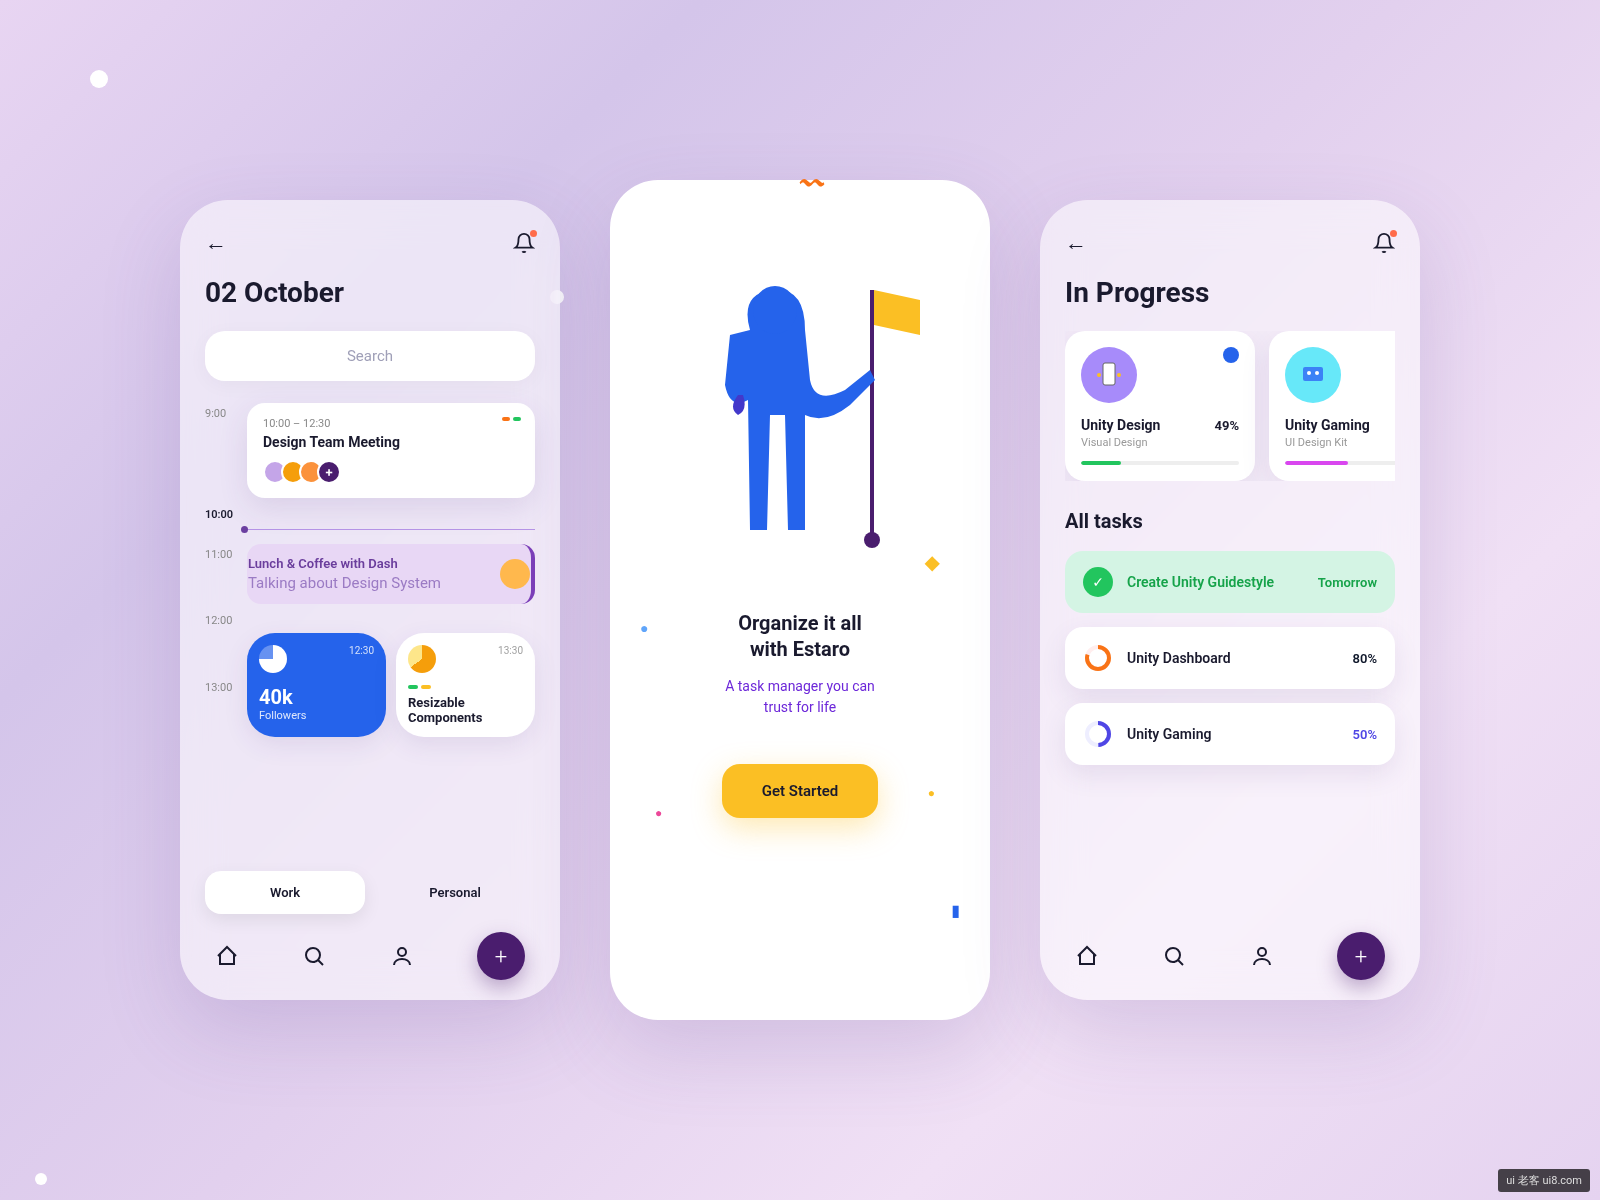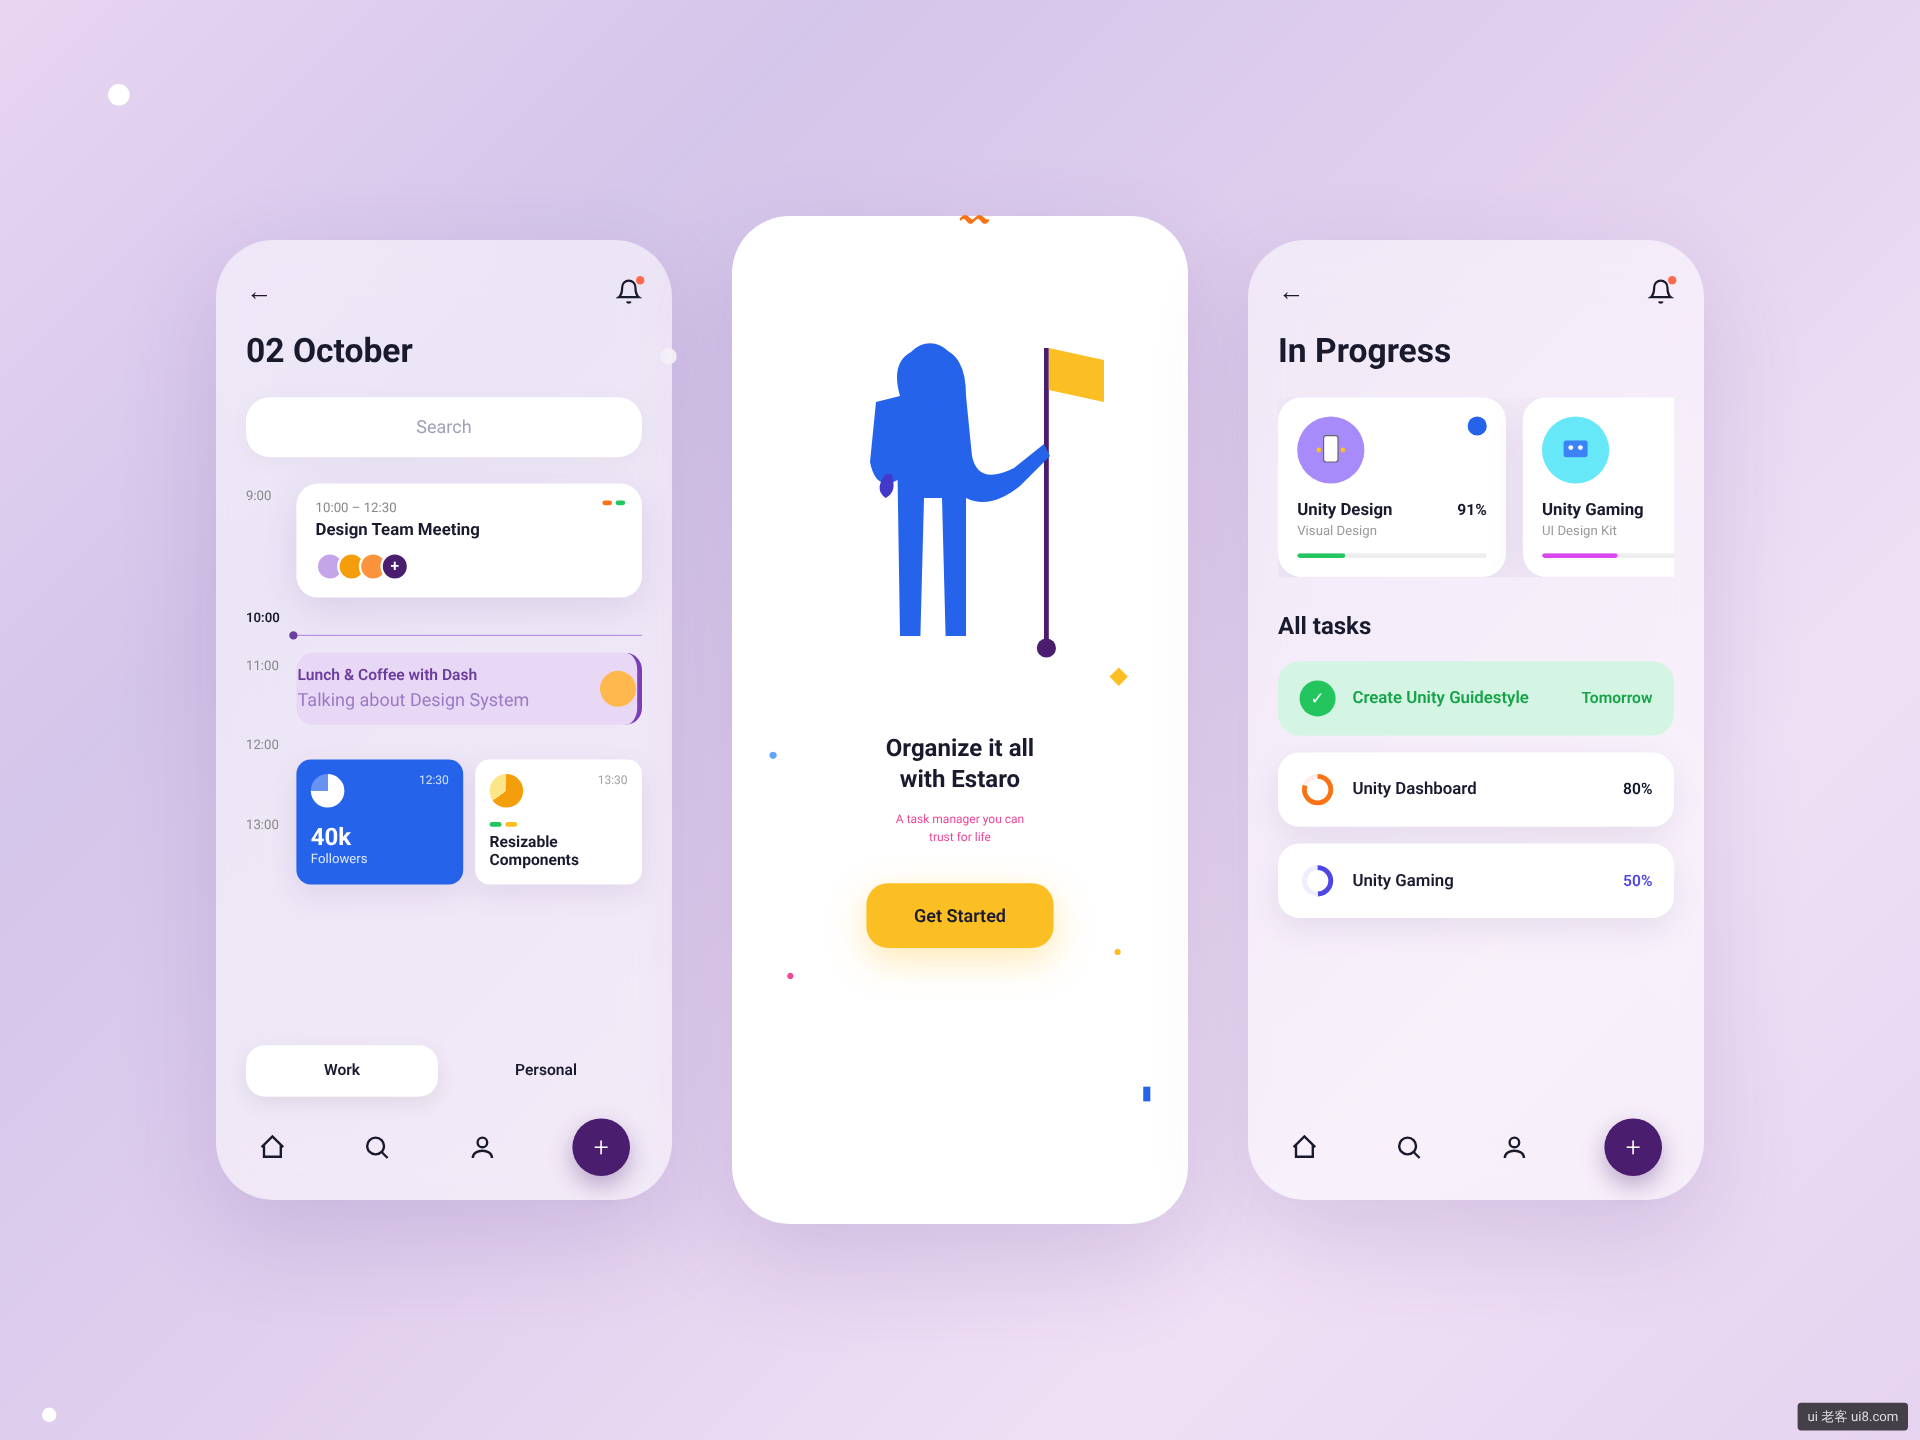--- a/index.html
+++ b/index.html
@@ -65,21 +65,21 @@
   background: #e8d7f5; border-radius: 14px; padding: 12px 1px;
   border-right: 4px solid #7b3fb8; flex: 1;
   display: flex; align-items: center; justify-content: space-between;
 }
 .event-purple .etitle { font-size: 13px; font-weight: 600; color: #6a3d9c; margin-bottom: 3px; }
 .event-purple .esub { font-size: 15px; color: #9b7bc4; }
 .event-purple .eavatar { width: 30px; height: 30px; border-radius: 50%; background: #ffb84d; }
 
 .stat-cards { display: flex; gap: 10px; margin-left: 42px; }
 .stat-card {
-  flex: 1; border-radius: 12px; padding: 12px;
+  flex: 1; border-radius: 28px; padding: 12px;
   box-shadow: 0 8px 24px rgba(80,50,130,0.1);
 }
 .stat-card.blue { background: #2563eb; color: #fff; }
 .stat-card.white { background: #fff; color: #1a1a2e; }
 .stat-top { display: flex; justify-content: space-between; align-items: flex-start; margin-bottom: 12px; }
 .stat-ring { width: 28px; height: 28px; border-radius: 50%; }
 .stat-time { font-size: 10px; opacity: 0.8; }
 .stat-val { font-size: 20px; font-weight: 700; }
 .stat-label { font-size: 11px; opacity: 0.85; }
 .pill-row { display: flex; gap: 3px; margin-bottom: 6px; }
@@ -92,21 +92,21 @@
 }
 .tab.active { background: #fff; box-shadow: 0 6px 18px rgba(0,0,0,0.08); }
 
 .bottom-nav { display: flex; justify-content: space-between; align-items: center; margin-top: 18px; padding: 0 10px; }
 .nav-icon { width: 24px; height: 24px; color: #1a1a2e; }
 .nav-fab { width: 48px; height: 48px; border-radius: 50%; background: #4a1d6e; color: #fff; display: flex; align-items: center; justify-content: center; font-size: 22px; font-weight: 300; box-shadow: 0 8px 20px rgba(74,29,110,0.35); }
 
 
 .illus { height: 380px; display:flex; align-items:center; justify-content:center; margin-bottom: 20px; position: relative; }
 .slogan { font-size: 20px; font-weight: 700; color: #1a1a2e; text-align: center; line-height: 1.3; margin-bottom: 14px; }
-.sub { font-size: 10px; color: #ec4899; text-align: center; line-height: 1.5; margin-bottom: 30px; }
+.sub { font-size: 14px; color: #6d28d9; text-align: center; line-height: 1.5; margin-bottom: 46px; }
 .cta {
   background: #fbbf24; color: #1a1a2e; font-weight: 600; font-size: 15px;
   padding: 18px 40px; border-radius: 18px; border: none; align-self: center;
   box-shadow: 0 10px 30px rgba(251,191,36,0.35);
 }
 .confetti { position: absolute; }
 
 
 .progress-cards { display: flex; gap: 14px; margin-bottom: 28px; overflow: hidden; }
 .prog-card {
@@ -282,21 +282,21 @@
       <div class="blue-dot"></div>
       <div class="prog-illus">
         <svg width="36" height="36" viewBox="0 0 36 36">
             <rect x="12" y="6" width="12" height="22" rx="2" fill="#fff" stroke="#666"></rect>
             <circle cx="8" cy="18" r="2" fill="#fbbf24"></circle>
             <circle cx="28" cy="18" r="2" fill="#fbbf24"></circle>
           </svg>
       </div>
       <div class="prog-row">
         <div class="prog-name">Unity Design</div>
-        <div class="prog-pct">91%</div>
+        <div class="prog-pct">49%</div>
       </div>
       <div class="prog-sub">Visual Design</div>
       <div class="prog-bar">
           <div class="prog-bar-fill" style="width:25%;background:#22c55e"></div>
         </div>
     </div>
     <div class="prog-card">
       <div class="prog-illus" style="background:#67e8f9">
         <svg width="36" height="36" viewBox="0 0 36 36">
             <rect x="8" y="10" width="20" height="14" rx="2" fill="#3b82f6"></rect>

